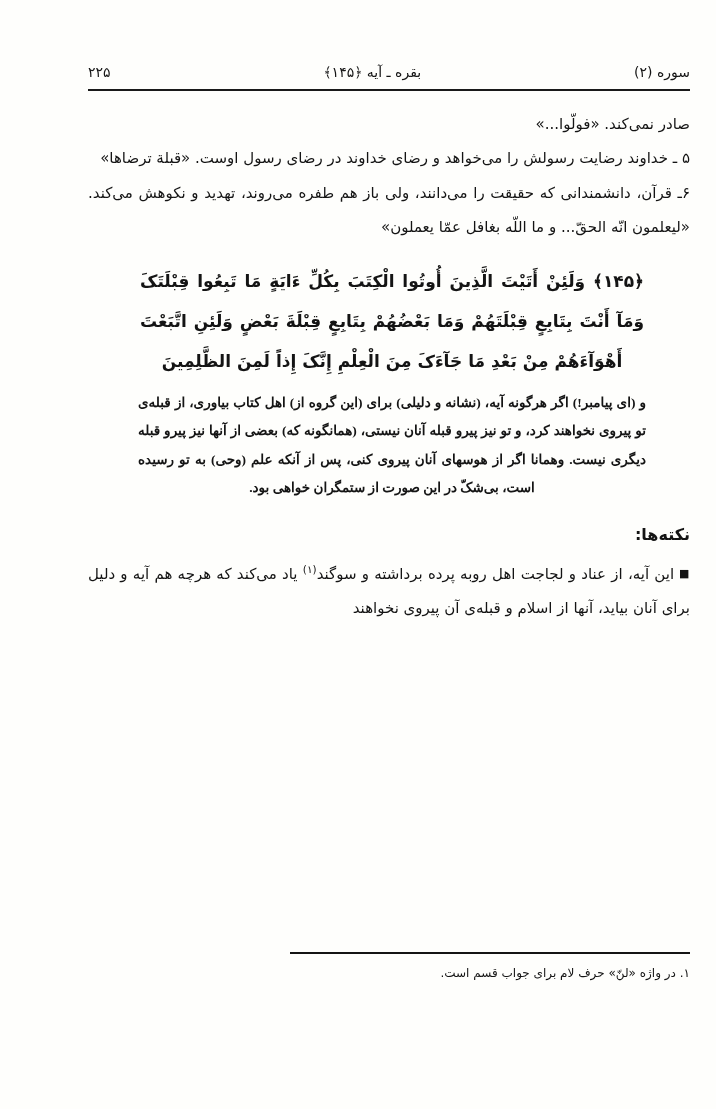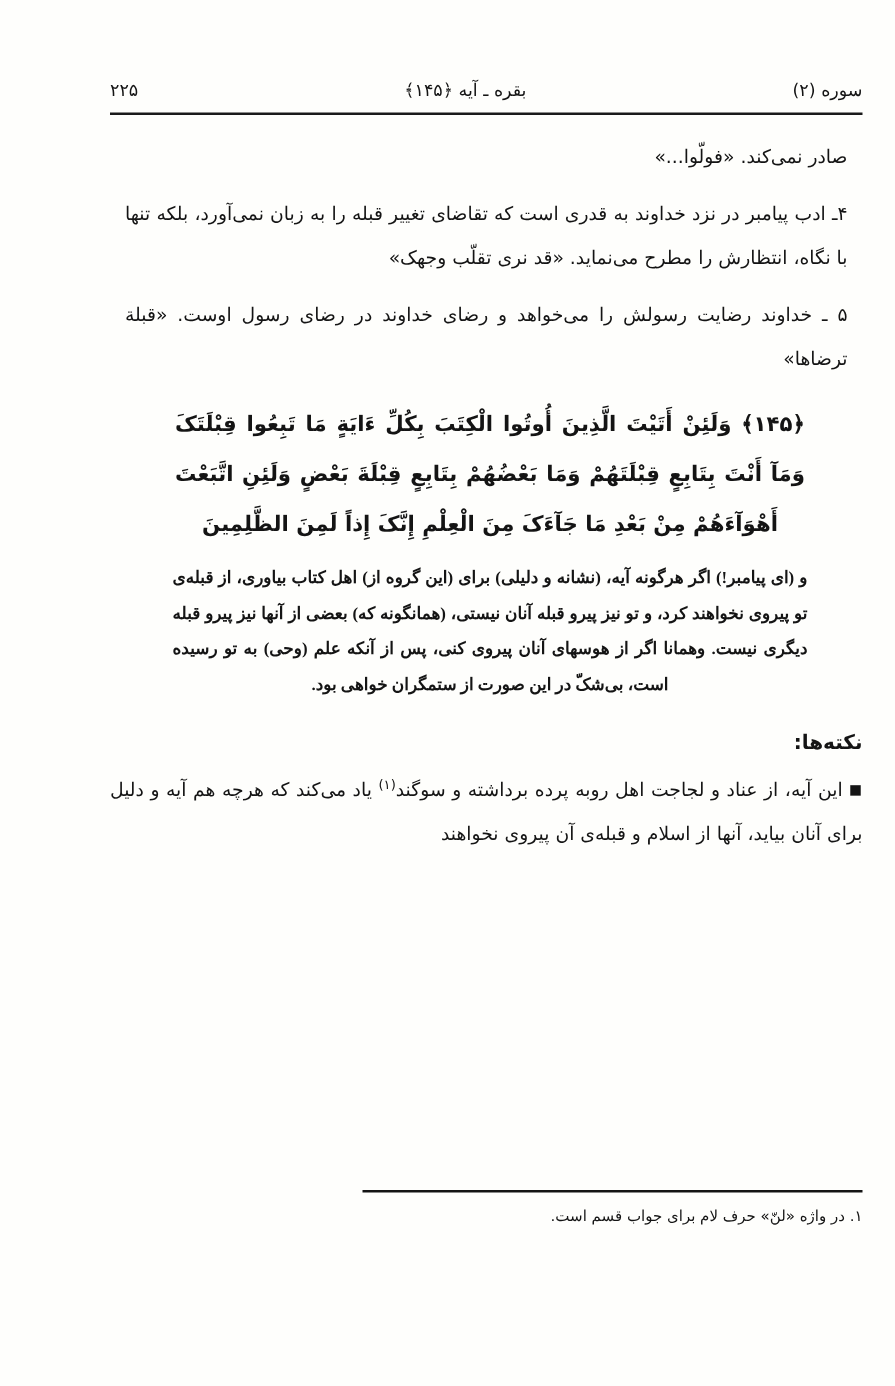--- a/index.html
+++ b/index.html
@@ -25,21 +25,21 @@
   .hdr-left { font-weight: normal; }
   .header-rule {
     height: 1.5px;
     background: #1a1a1a;
     margin: 9px 0 16px;
   }
   .commentary p {
     font-size: 15px;
     line-height: 34.5px;
     text-align: justify;
-    margin: 12px;
+    margin: 0;
   }
   .center-last { text-align-last: center; }
   .verse-block {
     margin: 16px 46px 8px 52px;
     font-weight: bold;
     font-size: 17px;
     line-height: 40px;
     text-align: justify;
     text-align-last: center;
   }
@@ -100,22 +100,22 @@
   <div class="page-header">
     <span class="hdr-right">سوره (۲)</span>
     <span class="hdr-center">بقره ـ آیه ﴿۱۴۵﴾</span>
     <span class="hdr-left">۲۲۵</span>
   </div>
 
   <div class="header-rule"></div>
 
   <div class="commentary">
     <p>صادر نمی‌کند. «فولّوا...»</p>
-    <p>۴ـ ادب پیامبر در نزد خداوند به قدری است که تقاضای تغییر قبله را به زبان نمی‌آورد، بلکه تنها با نگاه، انتظارش را مطرح می‌نماید. «قد نری تقلّب وجهک»</p>
     <p>۵ ـ خداوند رضایت رسولش را می‌خواهد و رضای خداوند در رضای رسول اوست. «قبلة ترضاها»</p>
+    <p>۶ـ قرآن، دانشمندانی که حقیقت را می‌دانند، ولی باز هم طفره می‌روند، تهدید و نکوهش می‌کند. «لیعلمون انّه الحقّ... و ما اللّه بغافل عمّا یعملون»</p>
   </div>
 
   <div class="verse-block">﴿۱۴۵﴾ وَلَئِنْ أَتَیْتَ الَّذِینَ أُوتُوا الْکِتَبَ بِکُلِّ ءَایَةٍ مَا تَبِعُوا قِبْلَتَکَ وَمَآ أَنْتَ بِتَابِعٍ قِبْلَتَهُمْ وَمَا بَعْضُهُمْ بِتَابِعٍ قِبْلَةَ بَعْضٍ وَلَئِنِ اتَّبَعْتَ أَهْوَآءَهُمْ مِنْ بَعْدِ مَا جَآءَکَ مِنَ الْعِلْمِ إِنَّکَ إِذاً لَمِنَ الظَّلِمِینَ</div>
 
   <div class="translation-block">و (ای پیامبر!) اگر هرگونه آیه، (نشانه و دلیلی) برای (این گروه از) اهل کتاب بیاوری، از قبله‌ی تو پیروی نخواهند کرد، و تو نیز پیرو قبله آنان نیستی، (همانگونه که) بعضی از آنها نیز پیرو قبله دیگری نیست. وهمانا اگر از هوسهای آنان پیروی کنی، پس از آنکه علم (وحی) به تو رسیده است، بی‌شکّ در این صورت از ستمگران خواهی بود.</div>
 
   <h2 class="notes-heading">نکته‌ها:</h2>
 
   <p class="note-paragraph"><span class="bullet">■</span><span>این آیه، از عناد و لجاجت اهل روبه پرده برداشته و سوگند</span><sup class="fn-ref">(۱)</sup>
     <span>یاد می‌کند که هرچه هم آیه و دلیل برای آنان بیاید، آنها از اسلام و قبله‌ی آن پیروی نخواهند</span></p>

